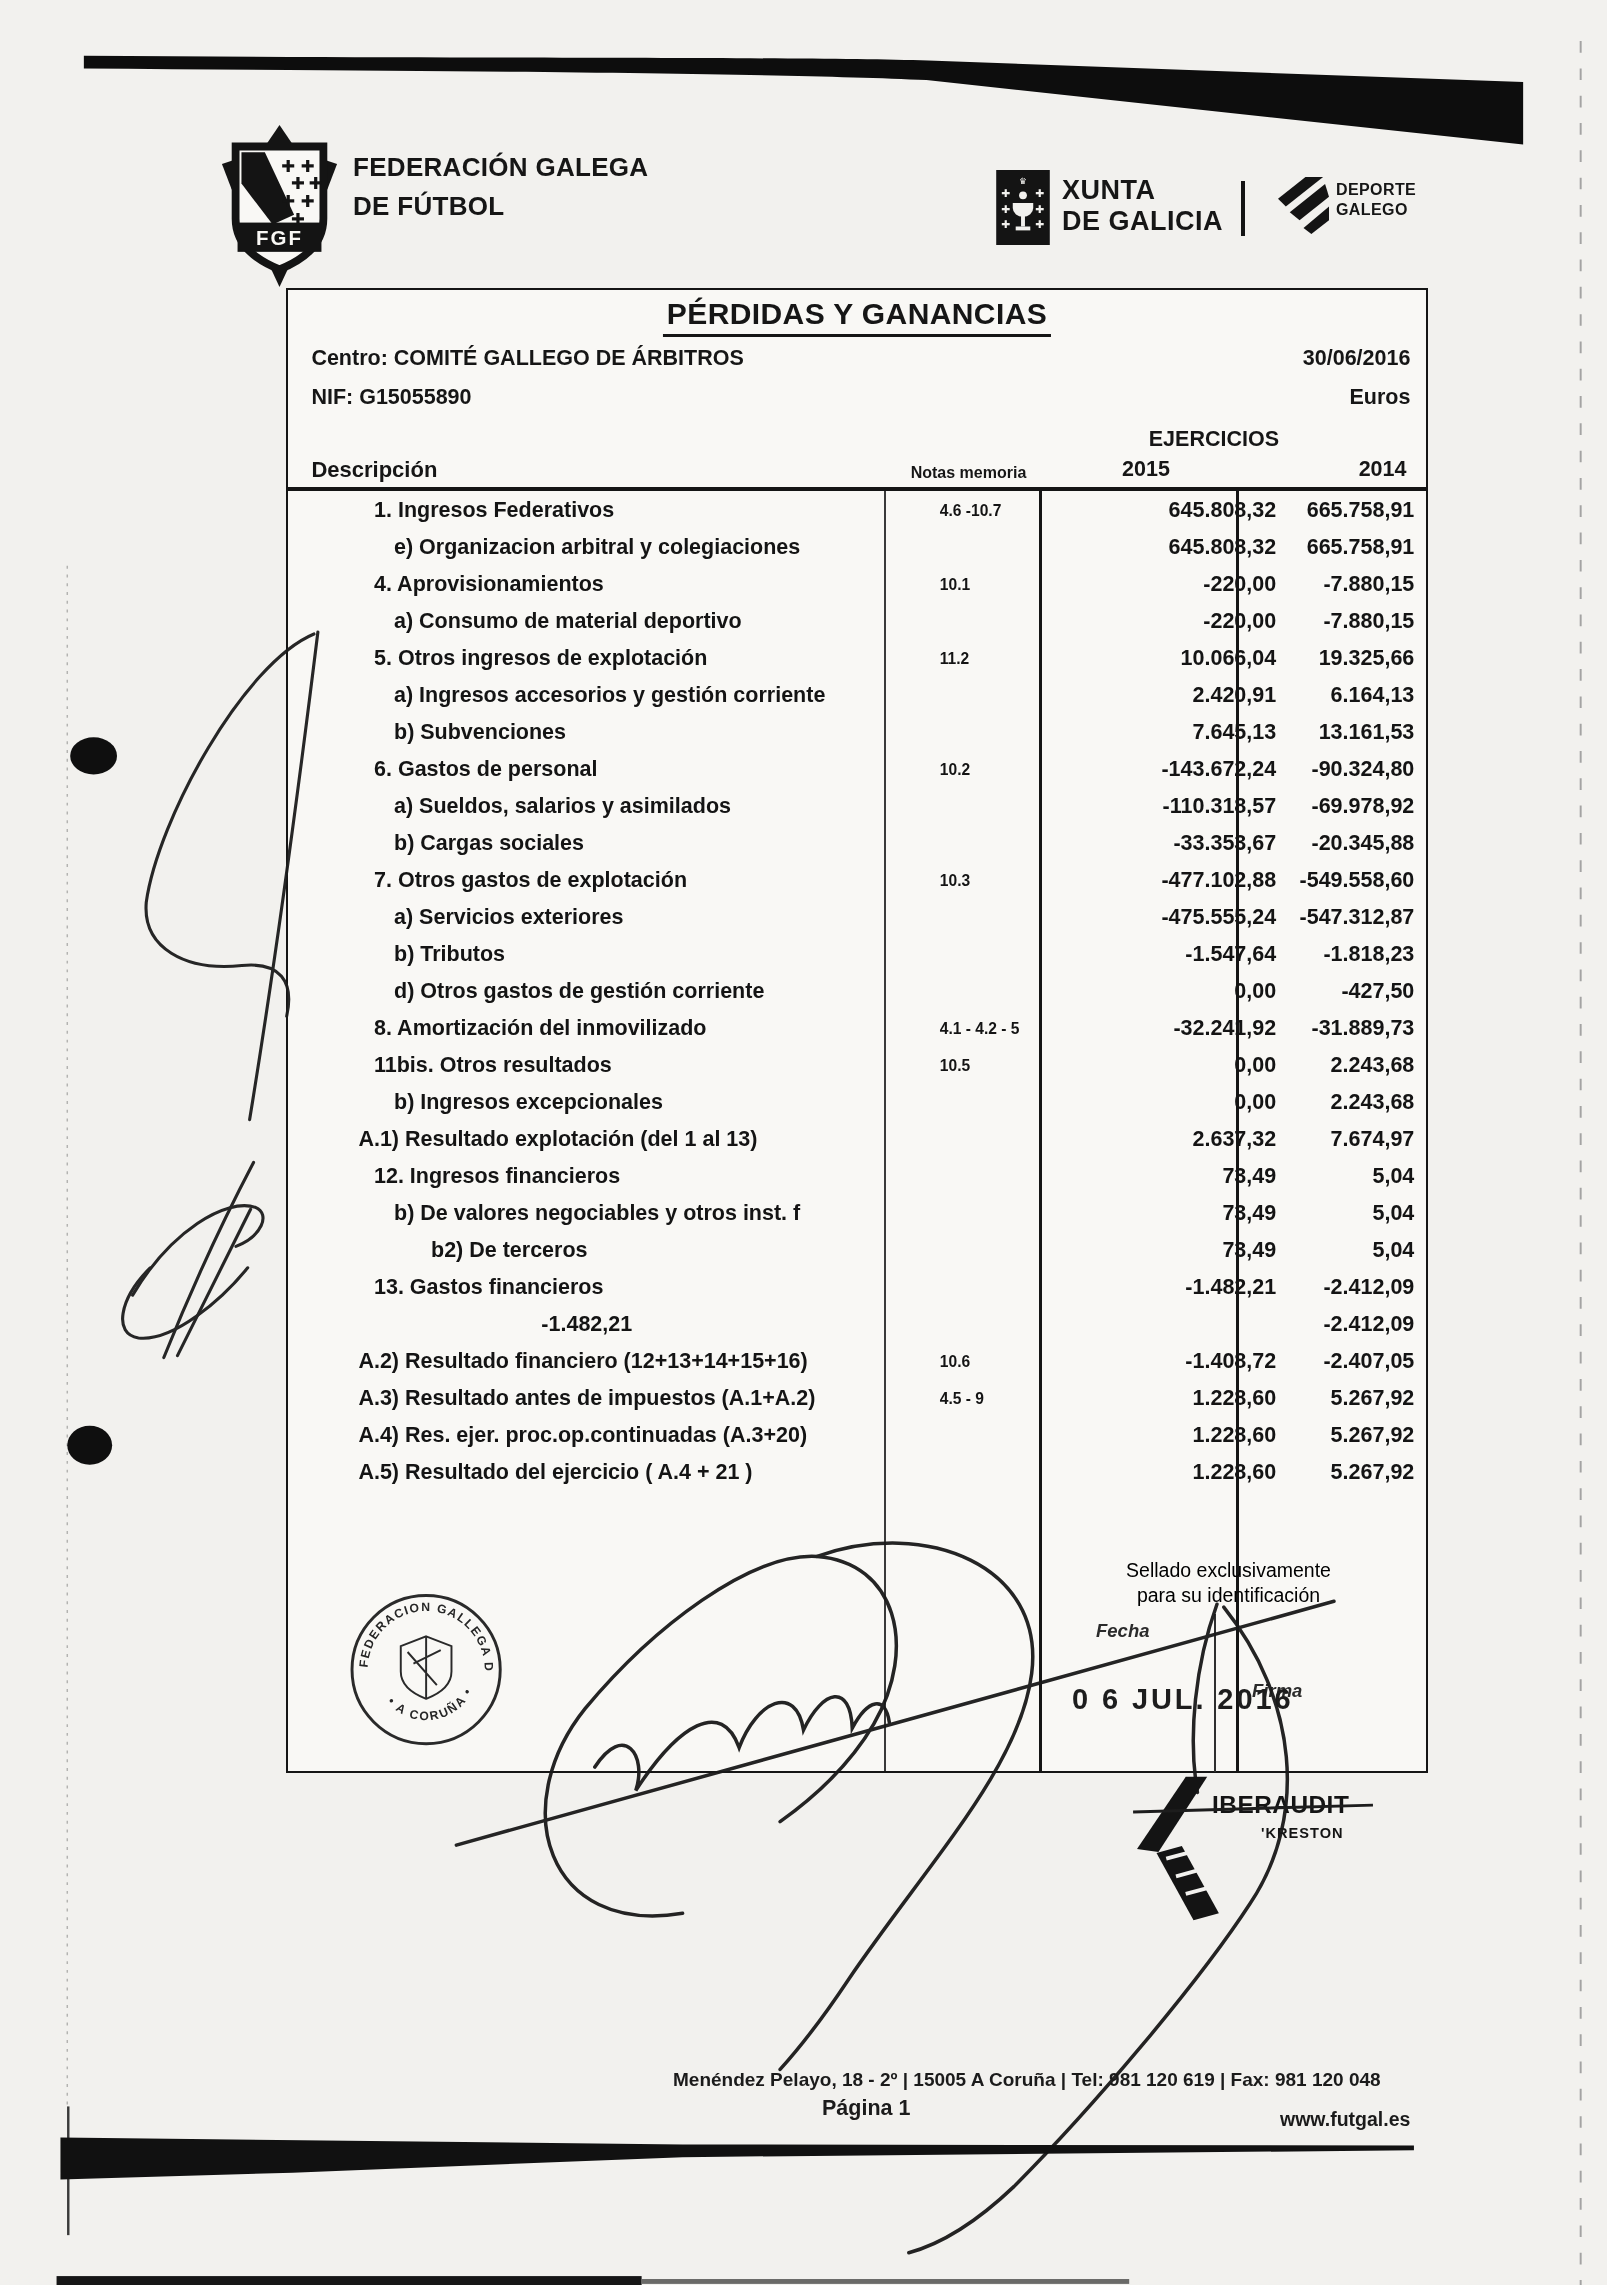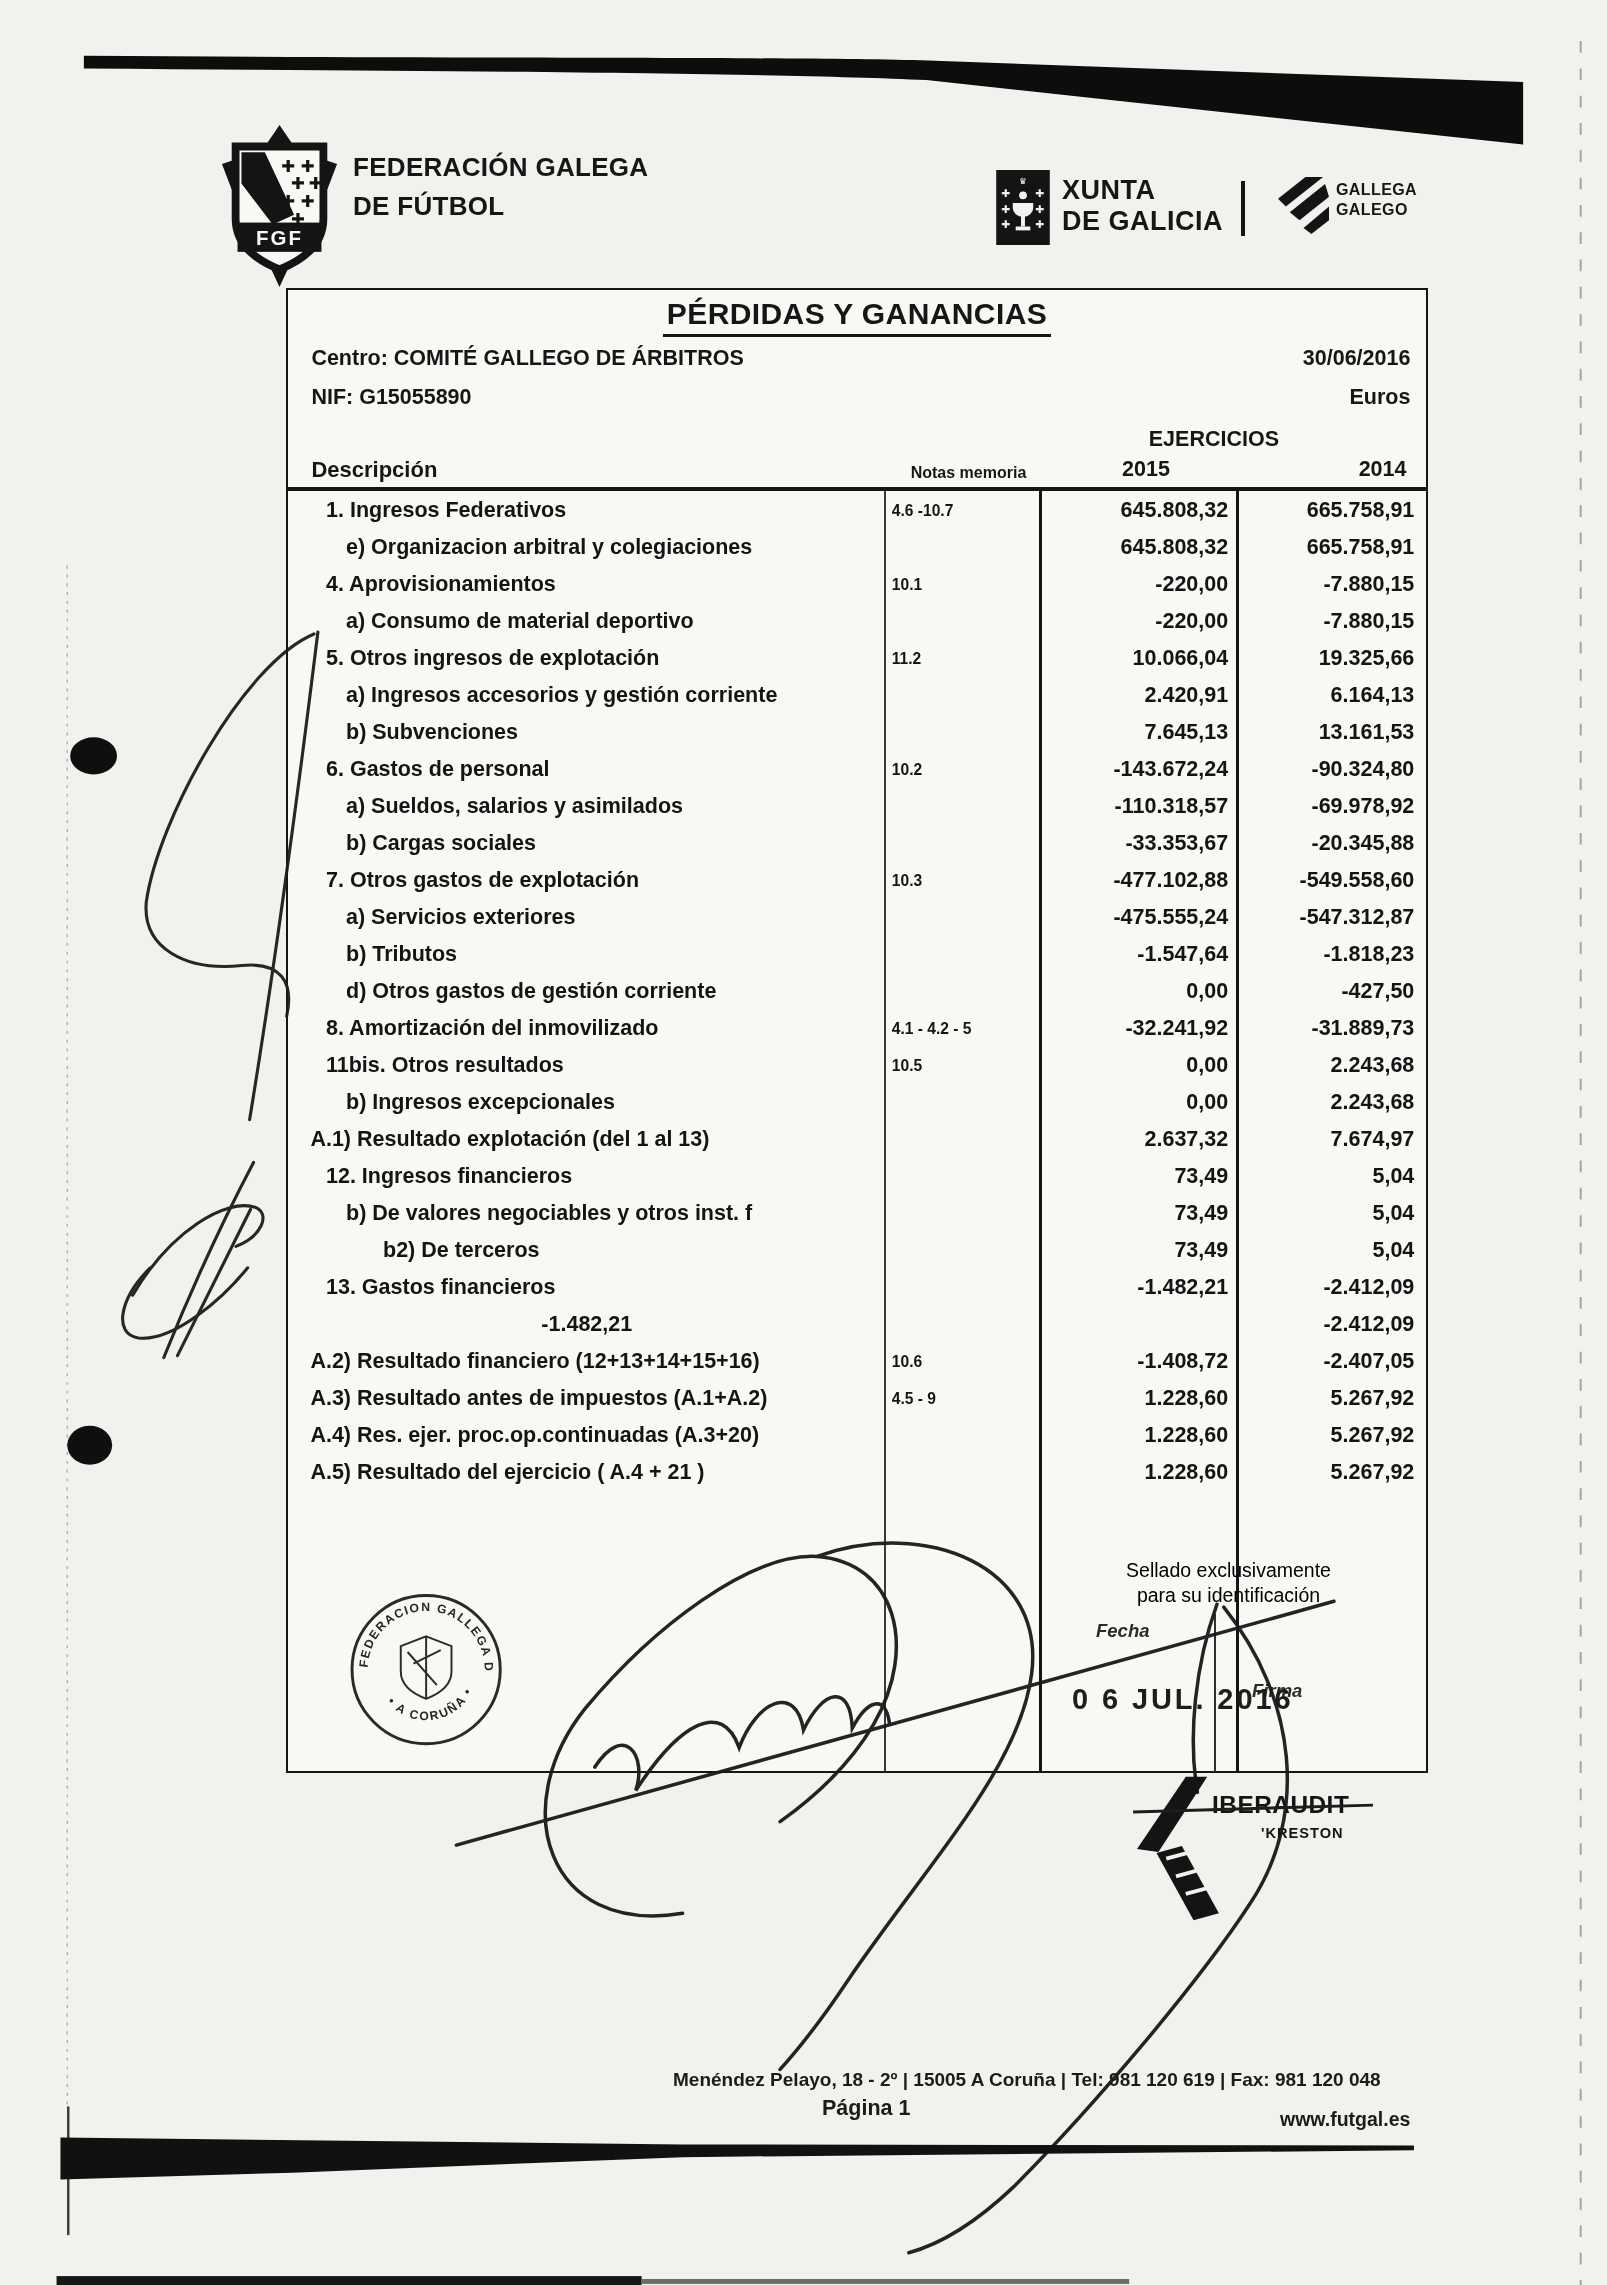--- a/index.html
+++ b/index.html
@@ -29,21 +29,21 @@
   .h-2015{left:809px;top:167px;width:98px;text-align:center;font-size:21.5px;font-weight:800;}
   .h-2014{right:19.5px;top:167px;font-size:21.5px;font-weight:800;}
   .head-rule{left:-1px;right:-1px;top:197px;height:3.9px;background:#151515;}
   .vline-notas{left:596px;top:201px;bottom:0;width:2px;background:#3a3a3a;}
   .vline-2015{left:751px;top:201px;bottom:0;width:2.9px;background:#151515;}
   .vline-2014{left:948px;top:201px;bottom:0;width:2.9px;background:#151515;}
 
   
   .tbody{left:0;right:0;top:202px;}
   .trow{display:flex;height:37px;align-items:center;font-size:21.5px;font-weight:600;color:#141414;}
-  .c-desc{flex:0 0 596px;box-sizing:border-box;white-space:nowrap;overflow:hidden;}
+  .c-desc{flex:0 0 596px;box-sizing:border-box;white-space:nowrap;overflow:hidden;margin-left:48px;}
   .ind0{padding-left:22.4px;}.ind1{padding-left:38px;}.ind2{padding-left:58px;}.ind3{padding-left:95px;}
   .c-notas{flex:0 0 155px;box-sizing:border-box;padding-left:7.8px;font-size:15.6px;font-weight:700;}
   .c-2015{flex:0 0 197px;box-sizing:border-box;text-align:right;padding-right:7.8px;}
   .c-2014{flex:1 1 auto;box-sizing:border-box;text-align:right;padding-right:11.7px;}
 
   
   .sellado{left:770px;top:1268px;width:341px;text-align:center;font-size:19.5px;line-height:25px;
            font-weight:500;color:#000000;}
   .fecha{left:808px;top:1330px;font-size:18.5px;font-weight:700;font-style:italic;color:#2b2b2b;}
   .firma{left:964px;top:1390px;font-size:18.5px;font-weight:700;font-style:italic;color:#2b2b2b;}
@@ -116,21 +116,21 @@
 
   <div class="abs z1 logo-sep"></div>
 
   <svg class="abs z1" style="left:1278px;top:177px;" width="51" height="57" viewBox="0 0 52 58">
     <polygon points="0,22 28,0 46,0 8,30" fill="#141414"></polygon>
     <polygon points="12,36 48,7 52,20 22,44" fill="#141414"></polygon>
     <polygon points="26,52 52,30 52,44 34,58" fill="#141414"></polygon>
   </svg>
 
   <div class="abs z1 deporte-title nowrap">
-    <div>GALLEGA</div>
+    <div>DEPORTE</div>
     <div>GALEGO</div>
   </div>
 
   <div class="abs z2 table">
     <div class="abs tbl-title nowrap">PÉRDIDAS Y GANANCIAS</div>
     <div class="abs centro nowrap">Centro: COMITÉ GALLEGO DE ÁRBITROS</div>
     <div class="abs doc-date nowrap">30/06/2016</div>
     <div class="abs nif nowrap">NIF: G15055890</div>
     <div class="abs euros nowrap">Euros</div>
     <div class="abs ejercicios nowrap">EJERCICIOS</div>

